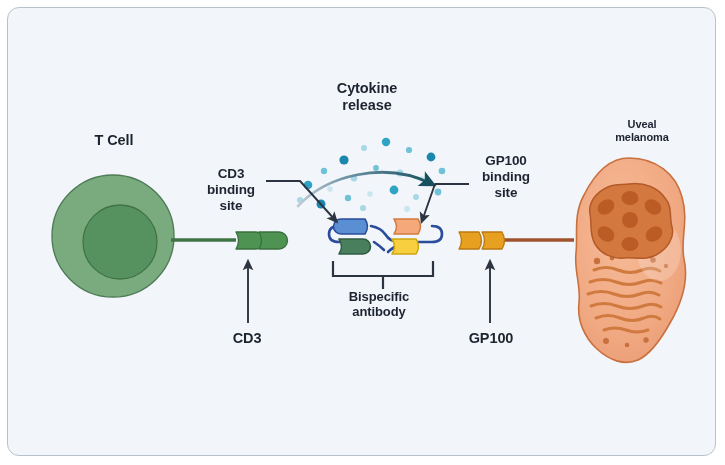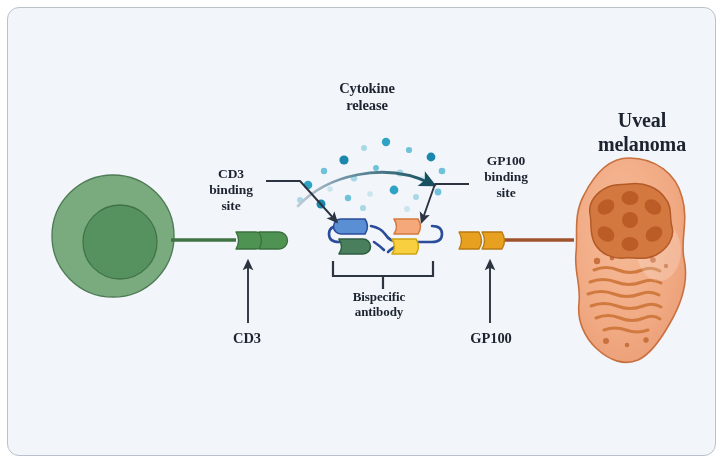--- a/index.html
+++ b/index.html
@@ -27,35 +27,34 @@
   }
   .label {
     position: absolute;
     font-weight: bold;
     color: #1d2430;
     text-align: center;
     line-height: 1.18;
     letter-spacing: -0.1px;
     white-space: pre-line;
     user-select: none;
-    font-family: Liberation Serif, serif;
   }
   .svg-layer {
     position: absolute;
     left: 0;
     top: 0;
     width: 709px;
     height: 449px;
     pointer-events: none;
   }
   #label-tcell      { left: 46px;  top: 124px; width: 120px; font-size: 14.5px; }
   #label-cd3-site   { left: 185px; top: 158px; width: 76px;  font-size: 13.5px; }
   #label-cytokine   { left: 300px; top: 72px;  width: 118px; font-size: 14.5px; }
   #label-gp100-site { left: 458px; top: 145px; width: 80px;  font-size: 13.5px; }
-  #label-uveal      { left: 574px; top: 101px; width: 120px; font-size: 20px; }
+  #label-uveal      { left: 574px; top: 110px; width: 120px; font-size: 11px; }
   #label-bispecific { left: 311px; top: 281px; width: 120px; font-size: 13px; }
   #label-cd3        { left: 209px; top: 322px; width: 60px;  font-size: 14.5px; }
   #label-gp100      { left: 447px; top: 322px; width: 72px;  font-size: 14.5px; }
 </style>
 </head>
 <body>
 
 <div id="figure-frame">
 
   <svg class="svg-layer" viewBox="0 0 709 449" xmlns="http://www.w3.org/2000/svg">
@@ -214,20 +213,21 @@
     <path d="M461,176 h-34 L414,213" fill="none" stroke="#2b3440" stroke-width="1.9" stroke-linejoin="round" marker-end="url(#blackHead)"></path>
 
     <path d="M240,315 V254" fill="none" stroke="#2b3440" stroke-width="1.9" marker-end="url(#blackHead)"></path>
 
     <path d="M482,315 V254" fill="none" stroke="#2b3440" stroke-width="1.9" marker-end="url(#blackHead)"></path>
 
     <path d="M325,253 V268 H425 V253" fill="none" stroke="#2b3440" stroke-width="2.2" stroke-linejoin="miter"></path>
     <path d="M375,268 V281" fill="none" stroke="#2b3440" stroke-width="2.2"></path>
   </svg>
 
+  <div class="label" id="label-tcell">T Cell</div>
 
   <div class="label" id="label-cd3-site">CD3
 binding
 site</div>
 
   <div class="label" id="label-cytokine">Cytokine
 release</div>
 
   <div class="label" id="label-gp100-site">GP100
 binding

